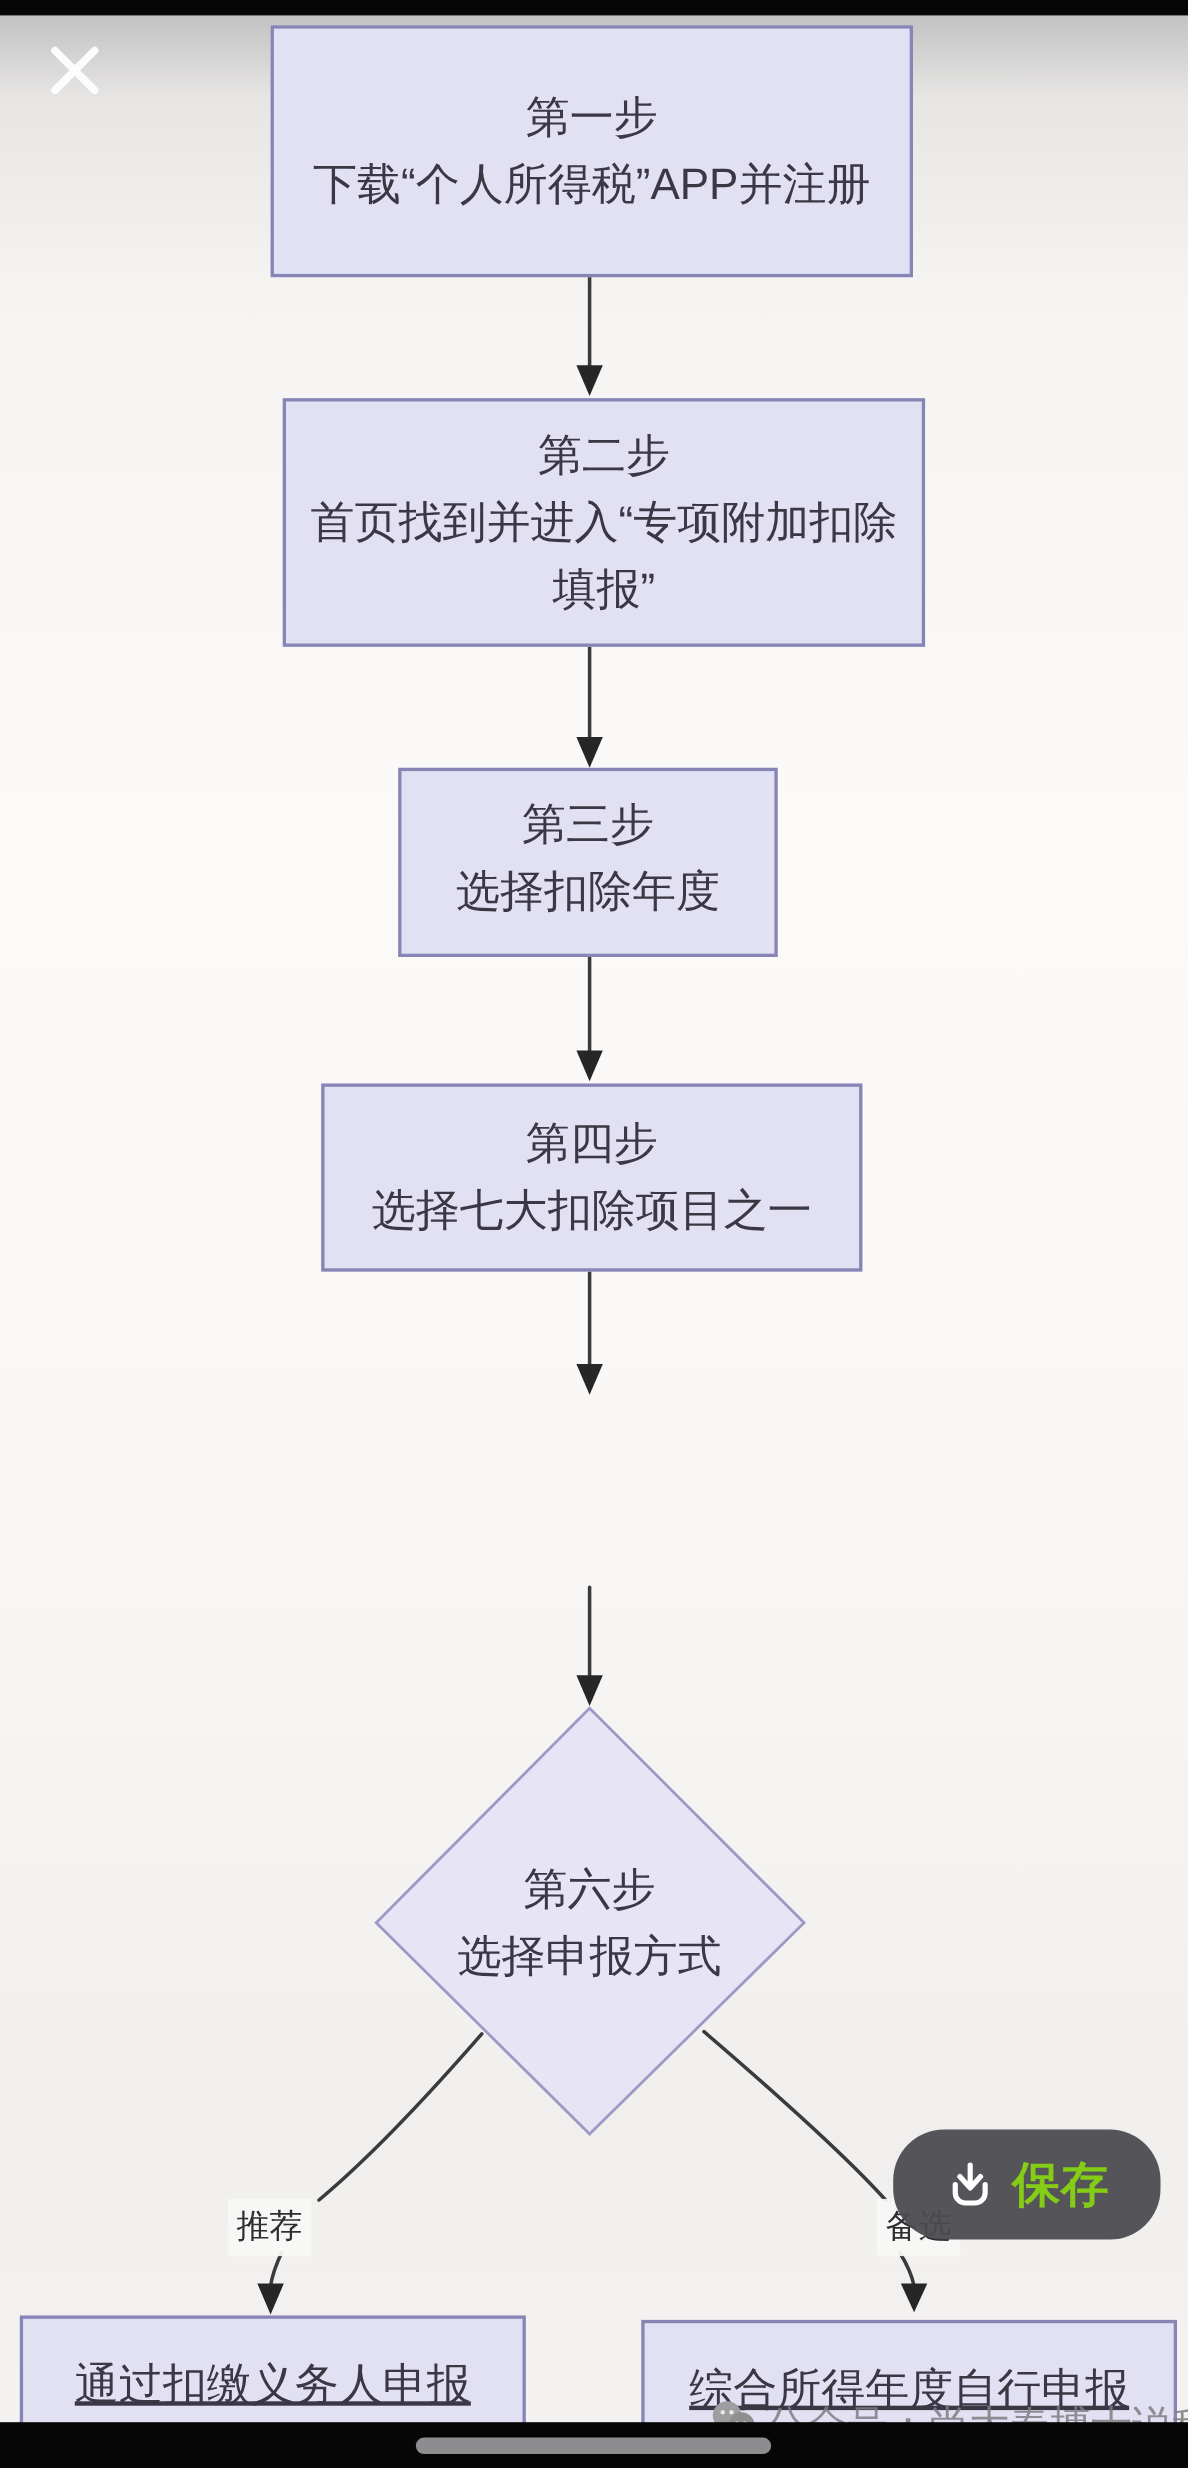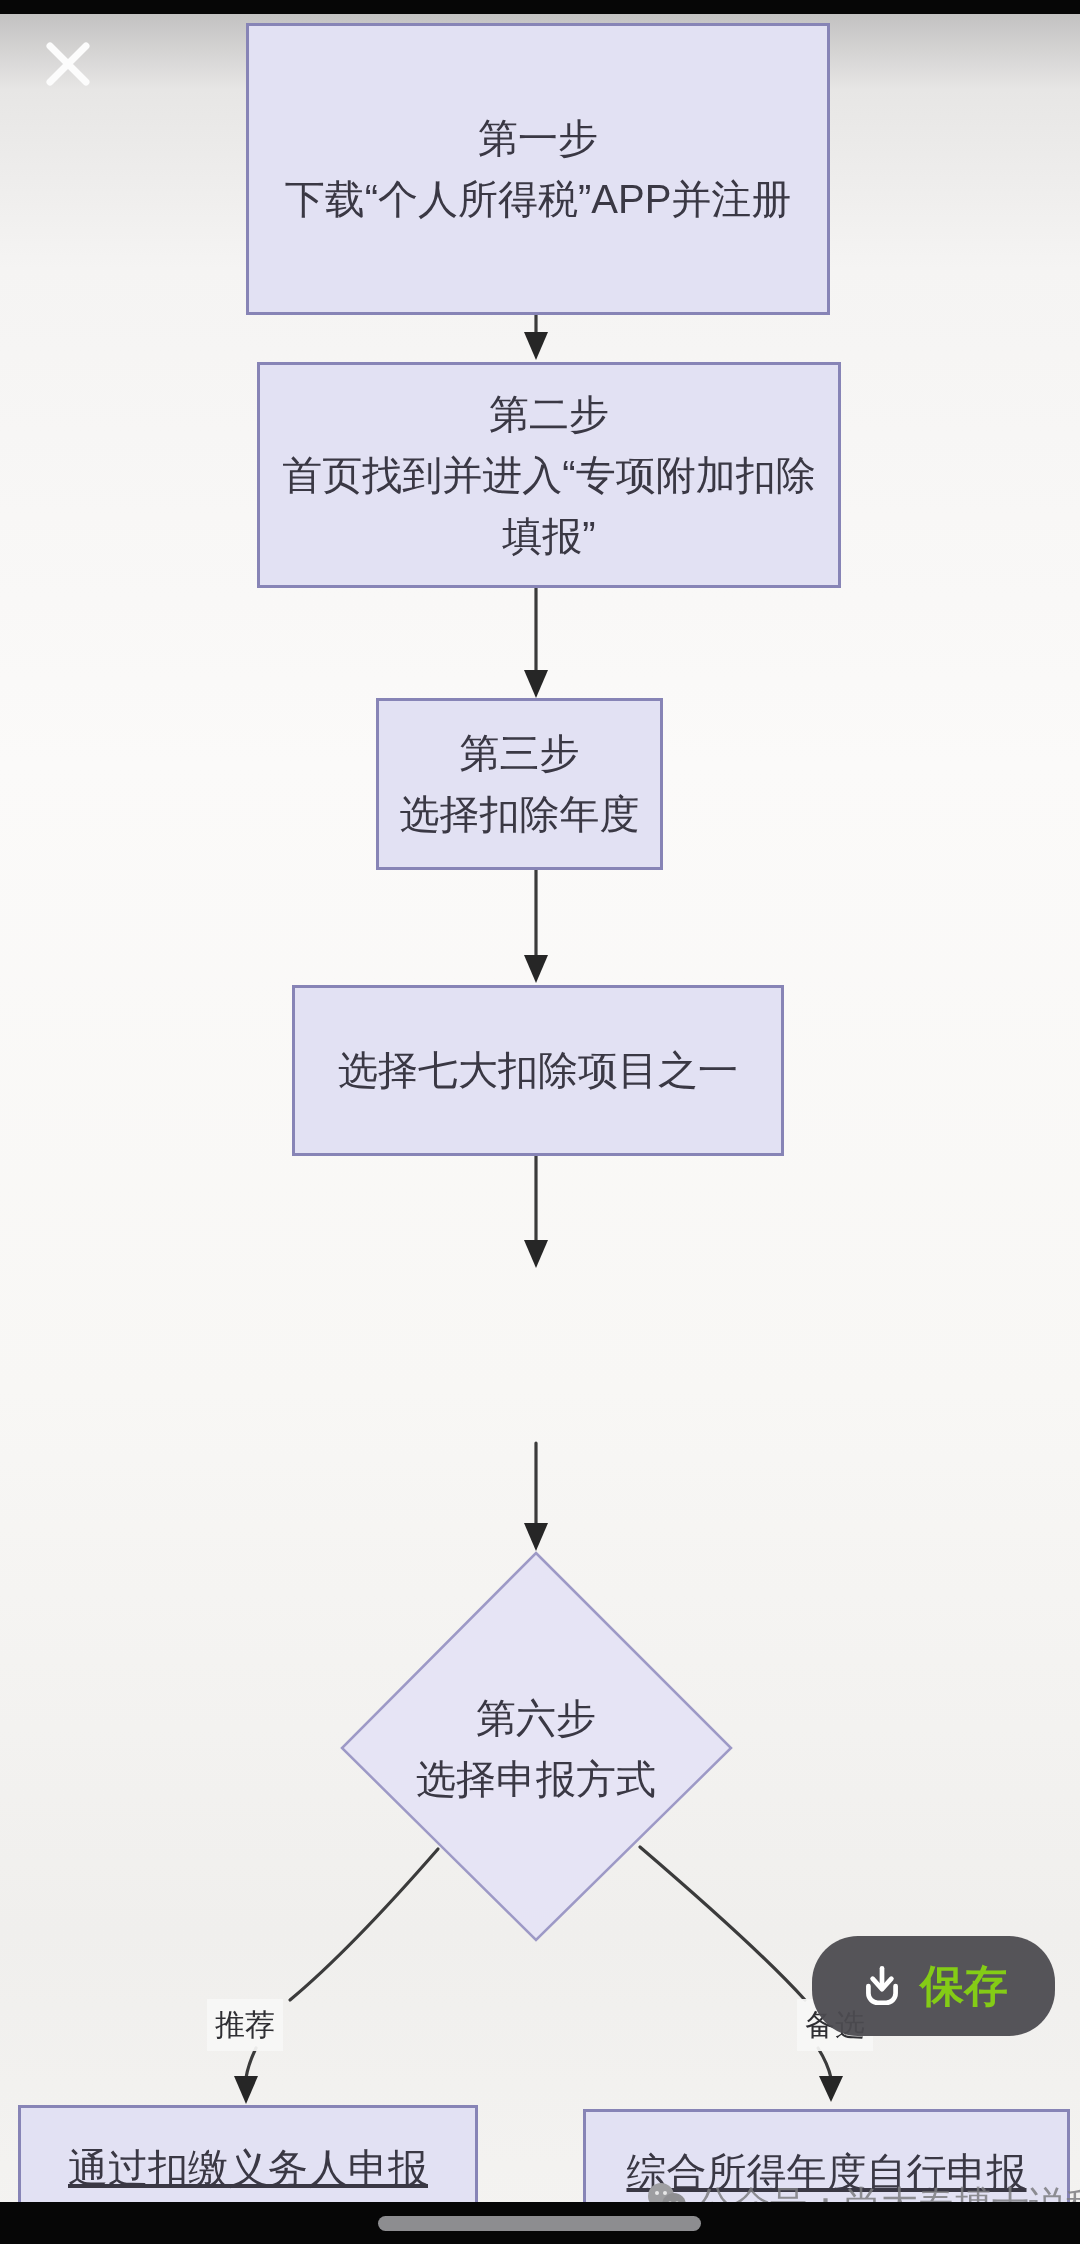--- a/index.html
+++ b/index.html
@@ -28,23 +28,23 @@
 
   
   .node {
     position:absolute; z-index:2;
     background:#e2e1f3; border:3px solid #8784b6;
     display:flex; flex-direction:column; justify-content:center; align-items:center;
     text-align:center; color:#3a3844; font-size:40px; line-height:61px;
     padding:0 18px;
   }
   .node .t, .node .d { width:100%; }
-  #node-1 { left:246px; top:23px;   width:584px; height:292px; }
+  #node-1 { left:246px; top:23px;   width:584px; height:229px; }
   #node-2 { left:246px; top:362px;  width:584px; height:226px;margin-left:11px; }
-  #node-3 { left:376px; top:698px;  width:287px; height:172px; }
+  #node-3 { left:362px; top:698px;  width:345px; height:172px;font-family:Liberation Mono, monospace; }
   #node-4 { left:292px; top:985px;  width:492px; height:171px; }
   #node-5 { left:308px; top:1270px; width:458px; height:173px; }
   .end-node { justify-content:flex-start; padding-top:30px;text-decoration:underline; }
   #end-left  { left:18px;  top:2105px; width:460px; height:139px; }
   #end-right { left:583px; top:2109px; width:487px; height:135px; }
 
   .diamond-text {
     position:absolute; left:336px; top:1688px; width:400px; z-index:2;
     text-align:center; color:#3a3844; font-size:40px; line-height:61px;
   }
@@ -106,20 +106,21 @@
   </div>
   <div class="node" id="node-2">
     <div class="t">第二步</div>
     <div class="d">首页找到并进入“专项附加扣除填报”</div>
   </div>
   <div class="node" id="node-3">
     <div class="t">第三步</div>
     <div class="d">选择扣除年度</div>
   </div>
   <div class="node" id="node-4">
+    <div class="t">第四步</div>
     <div class="d">选择七大扣除项目之一</div>
   </div>
 
   <div class="diamond-text">
     <div class="t">第六步</div>
     <div class="d">选择申报方式</div>
   </div>
 
   <div class="branch-label" id="label-left">推荐</div>
   <div class="branch-label" id="label-right">备选</div>

